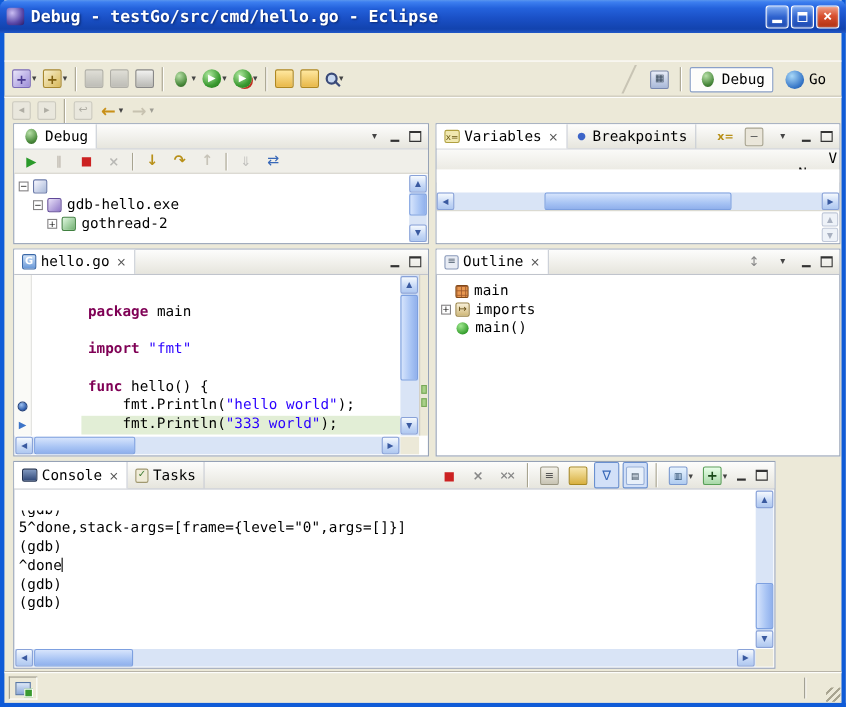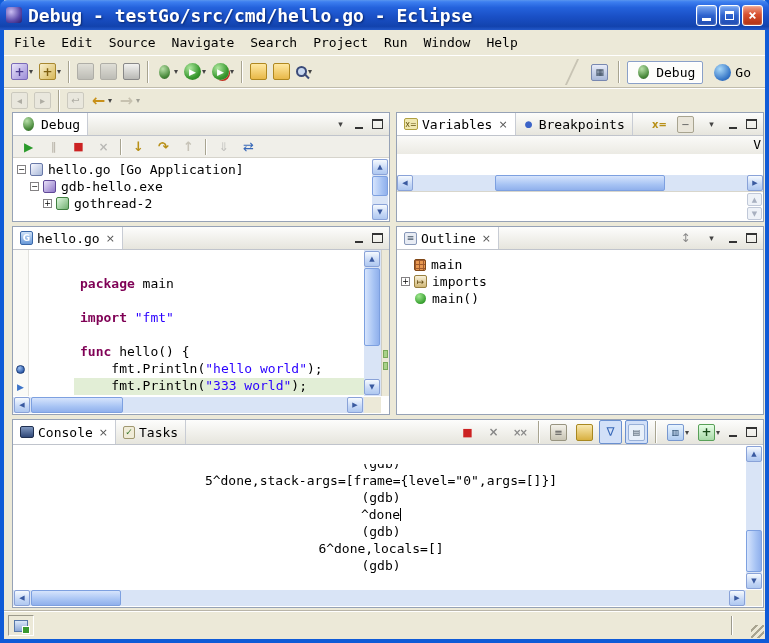--- a/index.html
+++ b/index.html
@@ -7,21 +7,21 @@
   body { font-family:"DejaVu Sans Mono", monospace; font-size:13px; background:#ECE9D8; position:relative; }
 
   .win { position:absolute; inset:0; border-left:4px solid #0F5BD7; border-right:4px solid #0F5BD7; border-bottom:4px solid #0F5BD7; background:#ECE9D8; }
 
   
   .titlebar { position:absolute; left:-4px; right:-4px; top:0; height:30px;
     background:linear-gradient(180deg,#5A96EE 0%,#3D7FF0 6%,#2462DC 25%,#1A50C6 55%,#1243AE 88%,#2258C8 100%);
     border-radius:7px 7px 0 0; display:flex; align-items:center; padding:0 6px; gap:6px; }
   .app-icon { width:16px; height:16px; border-radius:3px;
     background:radial-gradient(circle at 32% 30%, #C9BDF2, #5A48A8 60%, #281A66); flex:0 0 auto; }
-  .title-text { color:#fff; font-weight:bold; font-size:18px; text-shadow:1px 1px 2px #0A2870; flex:1; white-space:nowrap; overflow:hidden; }
+  .title-text { color:#fff; font-weight:bold; font-size:15px; text-shadow:1px 1px 2px #0A2870; flex:1; white-space:nowrap; overflow:hidden; }
   .winbtns { display:flex; gap:2px; }
   .wbtn { width:21px; height:21px; border-radius:3px; border:1px solid #fff; display:flex; align-items:center; justify-content:center;
     color:#fff; background:linear-gradient(180deg,#7AA8F2,#2E62CE 50%,#1E4AB0); box-shadow:inset 0 0 2px rgba(255,255,255,.6); }
   .wbtn.close { background:linear-gradient(180deg,#F0A088,#D85030 45%,#B03010); font-weight:bold; font-size:14px; }
   .minbar { width:9px; height:3px; background:#fff; margin-top:9px; }
   .maxbox { width:9px; height:9px; border:1px solid #fff; border-top:3px solid #fff; }
 
   
   .menubar { position:absolute; top:30px; left:0; right:0; height:25px; display:flex; align-items:center; padding-left:2px; }
   .menu-item { padding:3px 8px; }
@@ -161,31 +161,20 @@
       <span class="wbtn">
           <span class="minbar"></span>
         </span>
       <span class="wbtn">
           <span class="maxbox"></span>
         </span>
       <span class="wbtn close">×</span>
     </span>
   </div>
 
-  <div class="menubar" id="menubar">
-      <span class="menu-item">File</span>
-      <span class="menu-item">Edit</span>
-      <span class="menu-item">Source</span>
-      <span class="menu-item">Navigate</span>
-      <span class="menu-item">Search</span>
-      <span class="menu-item">Project</span>
-      <span class="menu-item">Run</span>
-      <span class="menu-item">Window</span>
-      <span class="menu-item">Help</span>
-    </div>
 
   <div class="toolbar1">
     <span id="tb-main" style="display:flex;align-items:center;">
         <span class="tbtn">
           <span class="ic ik-new">+</span>
           <span class="dd">▾</span>
         </span>
         <span class="tbtn">
           <span class="ic ik-new2">+</span>
           <span class="dd">▾</span>
@@ -305,21 +294,20 @@
           <span class="ic ik-dropframe">⇓</span>
         </span>
         <span class="tbtn">
           <span class="ic ik-stepfilters">⇄</span>
         </span>
       </div>
     <div class="tree" id="dbg-tree" style="position:absolute; left:0; right:18px; top:46px; bottom:0; overflow:hidden; padding-top:2px;">
         <div class="trow" style="padding-left: 4px;">
           <span class="texp">−</span>
           <span class="nic nik-launch"></span>
-          <span class="tlabel">hello.go [Go Application]</span>
         </div>
         <div class="trow" style="padding-left: 17px;">
           <span class="texp">−</span>
           <span class="nic nik-process"></span>
           <span class="tlabel">gdb-hello.exe</span>
         </div>
         <div class="trow" style="padding-left: 30px;">
           <span class="texp">+</span>
           <span class="nic nik-thread"></span>
           <span class="tlabel">gothread-2</span>
@@ -460,21 +448,21 @@
           <span class="tlabel">imports</span>
         </div>
         <div class="trow" style="padding-left: 4px;">
           <span class="texp-sp"></span>
           <span class="nic nik-method"></span>
           <span class="tlabel">main()</span>
         </div>
       </div>
   </div>
 
-  <div class="view" style="left:8px; top:419px; width:752px; height:189px;text-align:center;">
+  <div class="view" style="left:8px; top:419px; width:693px; height:189px;">
     <div class="vtabs" style="height:25px;">
       <div class="vtab sel">
         <span class="ic" style="width:14px;height:12px;background:linear-gradient(180deg,#8098C0,#304878);border:1px solid #203050;"></span>
         <span>Console</span>
         <span class="tclose">×</span>
       </div>
       <div class="vtab">
         <span class="ic" style="width:12px;height:13px;background:#F0ECD8;border:1px solid #A09870;color:#3A7A30;font-size:9px;">✓</span>
         <span>Tasks</span>
       </div>
@@ -513,21 +501,20 @@
           <span class="mm mm-min"></span>
           <span class="mm mm-max"></span>
         </div>
     </div>
     <div class="conout" id="console-lines">
         <div class="conline" style="margin-top: -8px;"><span>(gdb)</span></div>
         <div class="conline"><span>5^done,stack-args=[frame={level="0",args=[]}]</span></div>
         <div class="conline"><span>(gdb)</span></div>
         <div class="conline"><span>^done</span><span class="caret"></span></div>
         <div class="conline"><span>(gdb)</span></div>
-        <div class="conline"><span>6^done,locals=[]</span></div>
         <div class="conline"><span>(gdb)</span></div>
       </div>
     <div>
       <div class="strack" style="right:1px; top:26px; bottom:18px; width:16px;"></div>
       <span class="sbtn" style="right:1px; top:26px;">▲</span>
       <span class="sbtn" style="right:1px; bottom:18px;">▼</span>
       <div class="sthumb" style="right:1px; bottom:35px; height:42px; width:16px;"></div>
     </div>
     <div>
       <div class="strack" style="left:0; right:17px; bottom:1px; height:16px;"></div>

